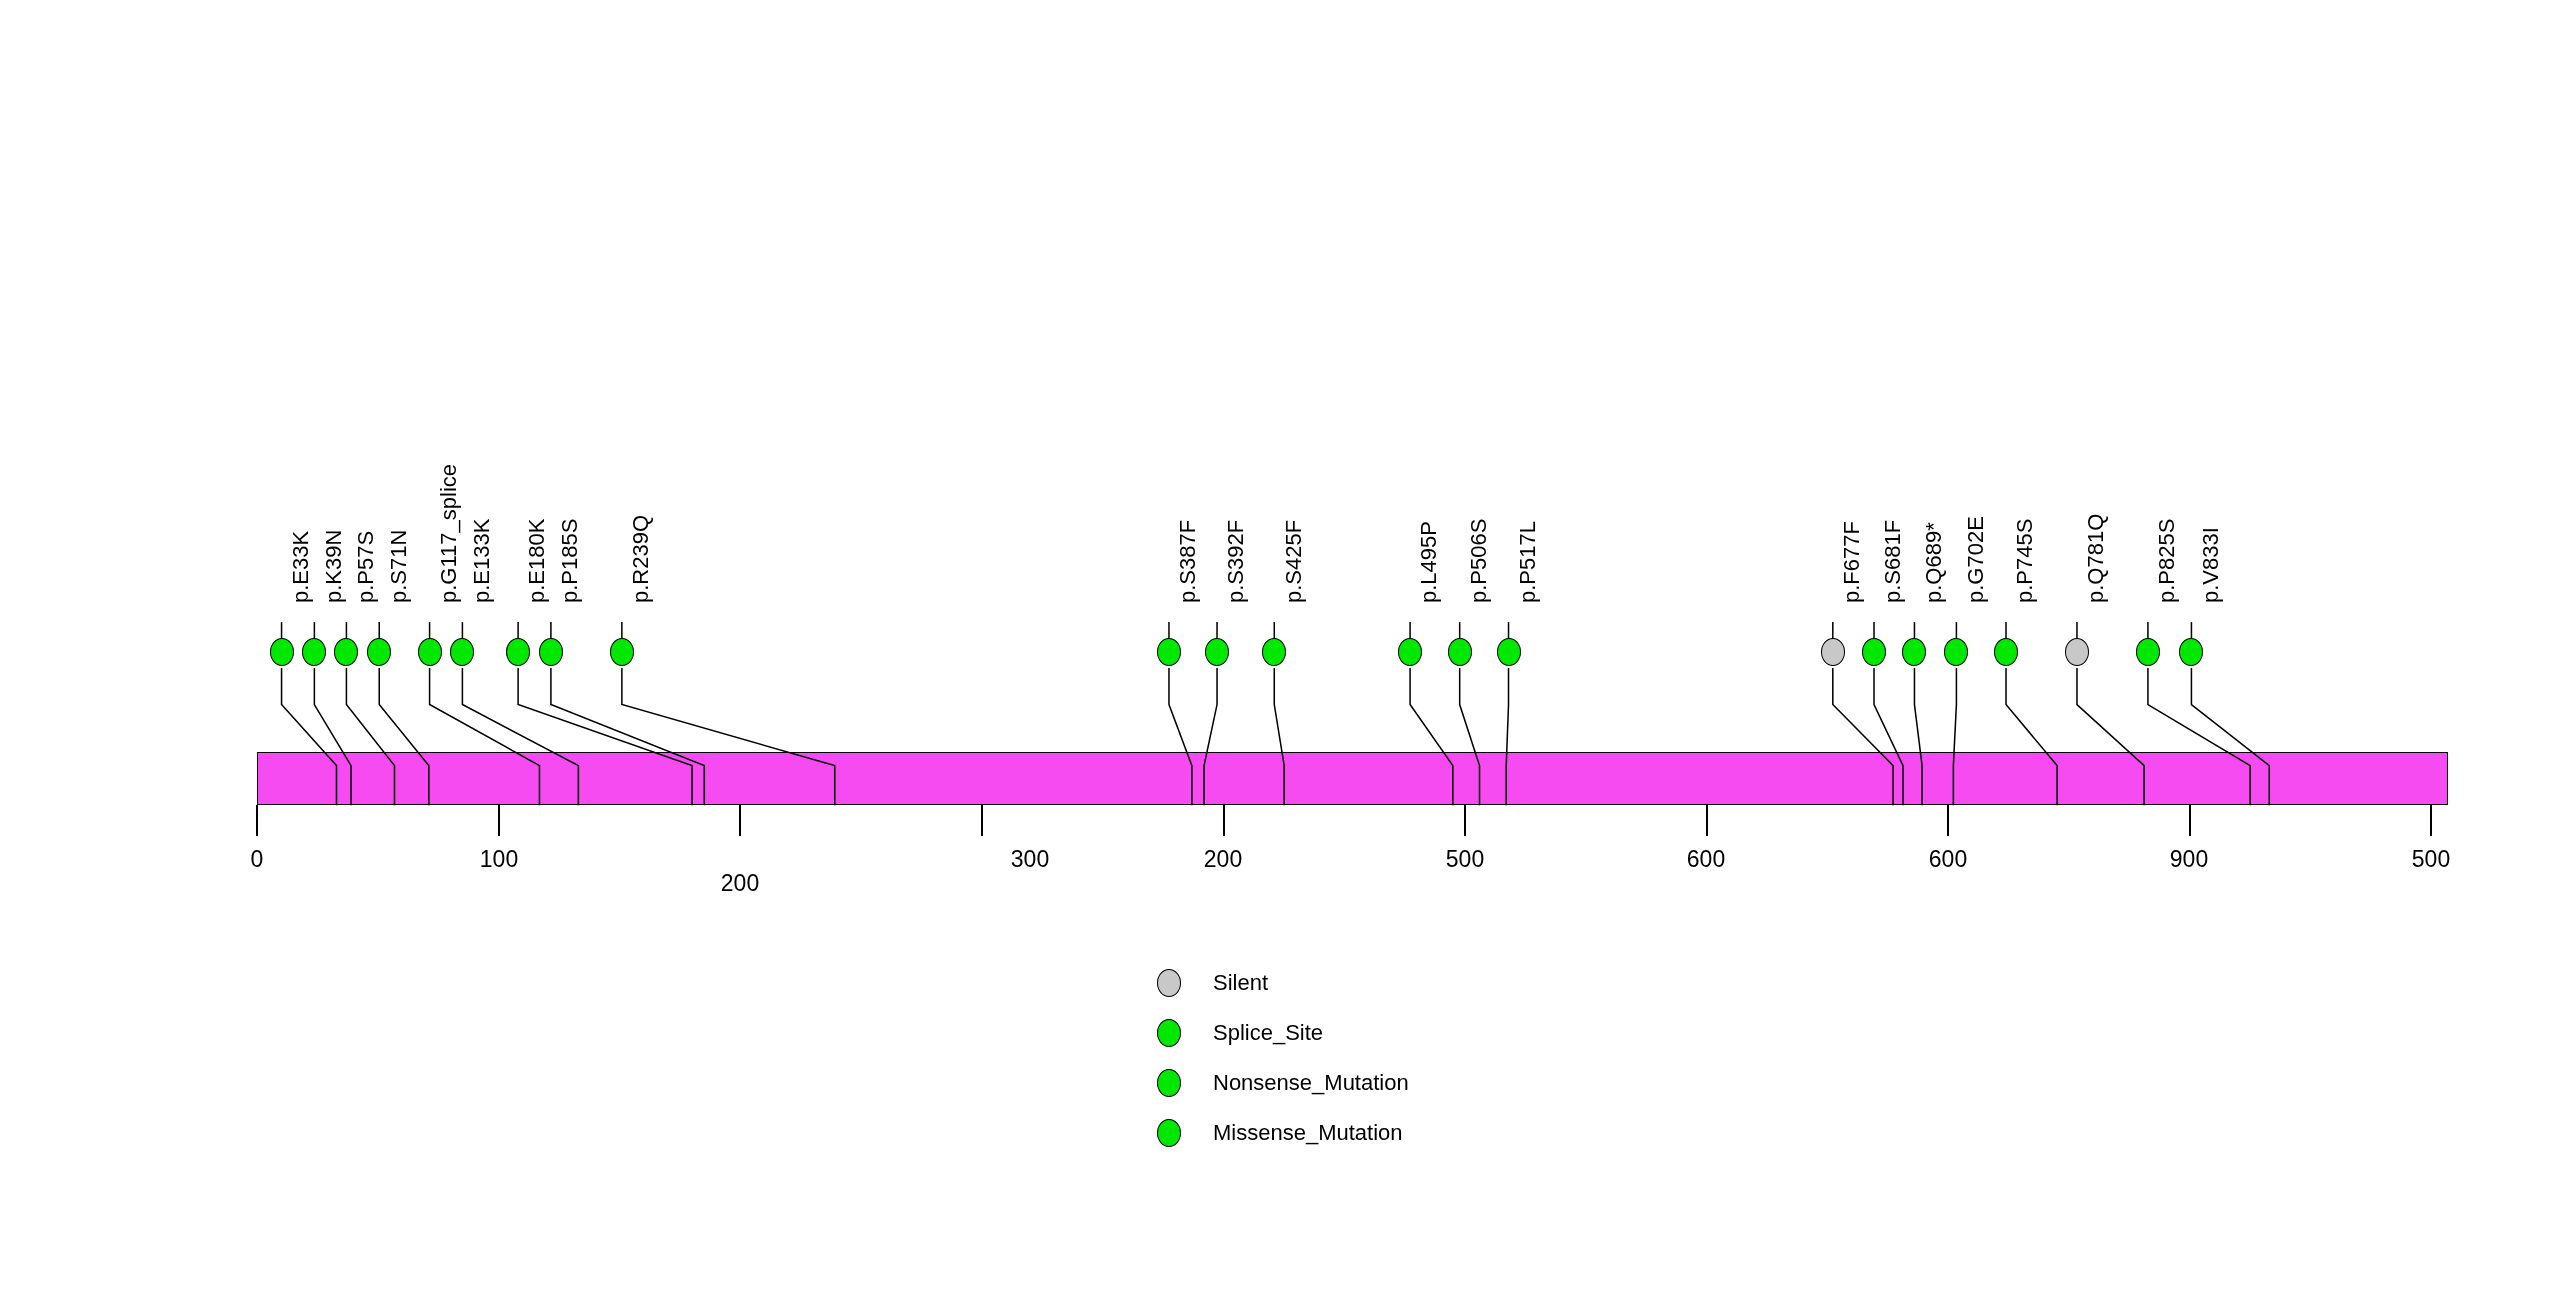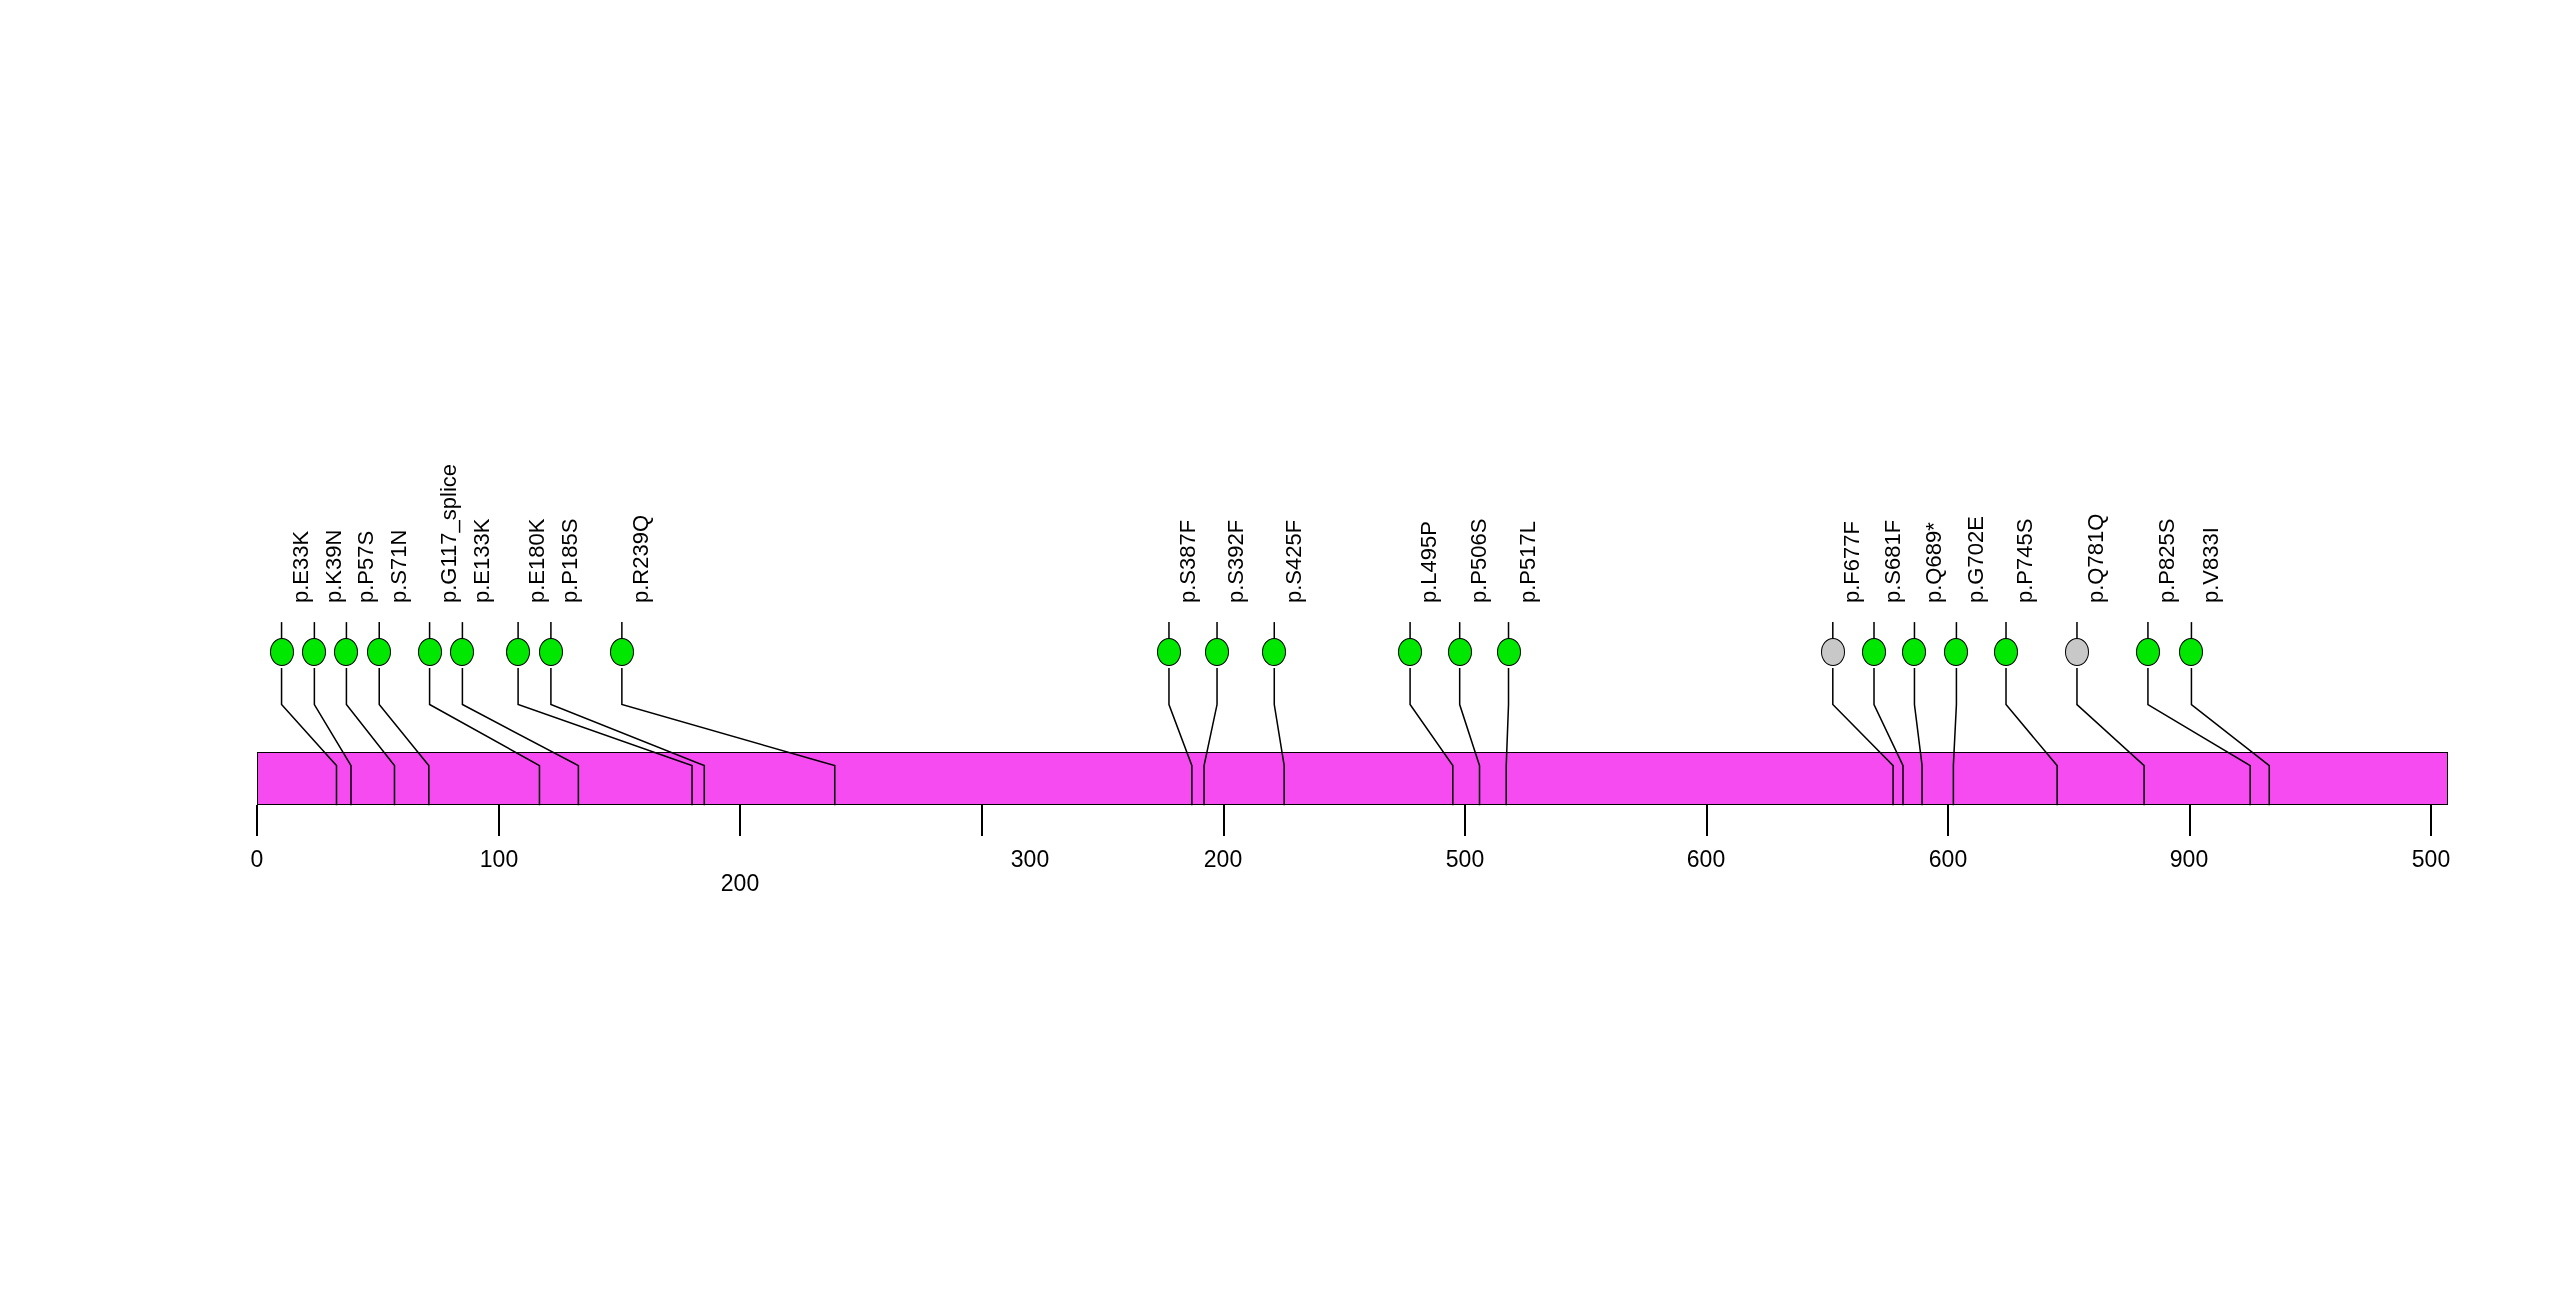--- a/index.html
+++ b/index.html
@@ -215,15 +215,33 @@
       <div class="lolli-head green" title="p.P745S (Missense_Mutation)" style="left: 2006px; top: 652px; background: rgb(0, 232, 0);"></div>
       <div class="lolli-label" style="left: 2014px; top: 603px;">p.P745S</div>
       <div class="lolli-head silent" title="p.Q781Q (Silent)" style="left: 2077px; top: 652px; background: rgb(200, 200, 200);"></div>
       <div class="lolli-label" style="left: 2085px; top: 603px;">p.Q781Q</div>
       <div class="lolli-head green" title="p.P825S (Missense_Mutation)" style="left: 2148px; top: 652px; background: rgb(0, 232, 0);"></div>
       <div class="lolli-label" style="left: 2156px; top: 603px;">p.P825S</div>
       <div class="lolli-head green" title="p.V833I (Missense_Mutation)" style="left: 2191px; top: 652px; background: rgb(0, 232, 0);"></div>
       <div class="lolli-label" style="left: 2200px; top: 603px;">p.V833I</div>
     </div>
 
+  <div id="legend">
+      <div class="legend-row">
+        <div class="legend-dot silent" style="background: rgb(200, 200, 200);"></div>
+        <div class="legend-text">Silent</div>
+      </div>
+      <div class="legend-row">
+        <div class="legend-dot green" style="background: rgb(0, 232, 0);"></div>
+        <div class="legend-text">Splice_Site</div>
+      </div>
+      <div class="legend-row">
+        <div class="legend-dot green" style="background: rgb(0, 232, 0);"></div>
+        <div class="legend-text">Nonsense_Mutation</div>
+      </div>
+      <div class="legend-row">
+        <div class="legend-dot green" style="background: rgb(0, 232, 0);"></div>
+        <div class="legend-text">Missense_Mutation</div>
+      </div>
+    </div>
 
 </div>
 
 
 </body></html>

